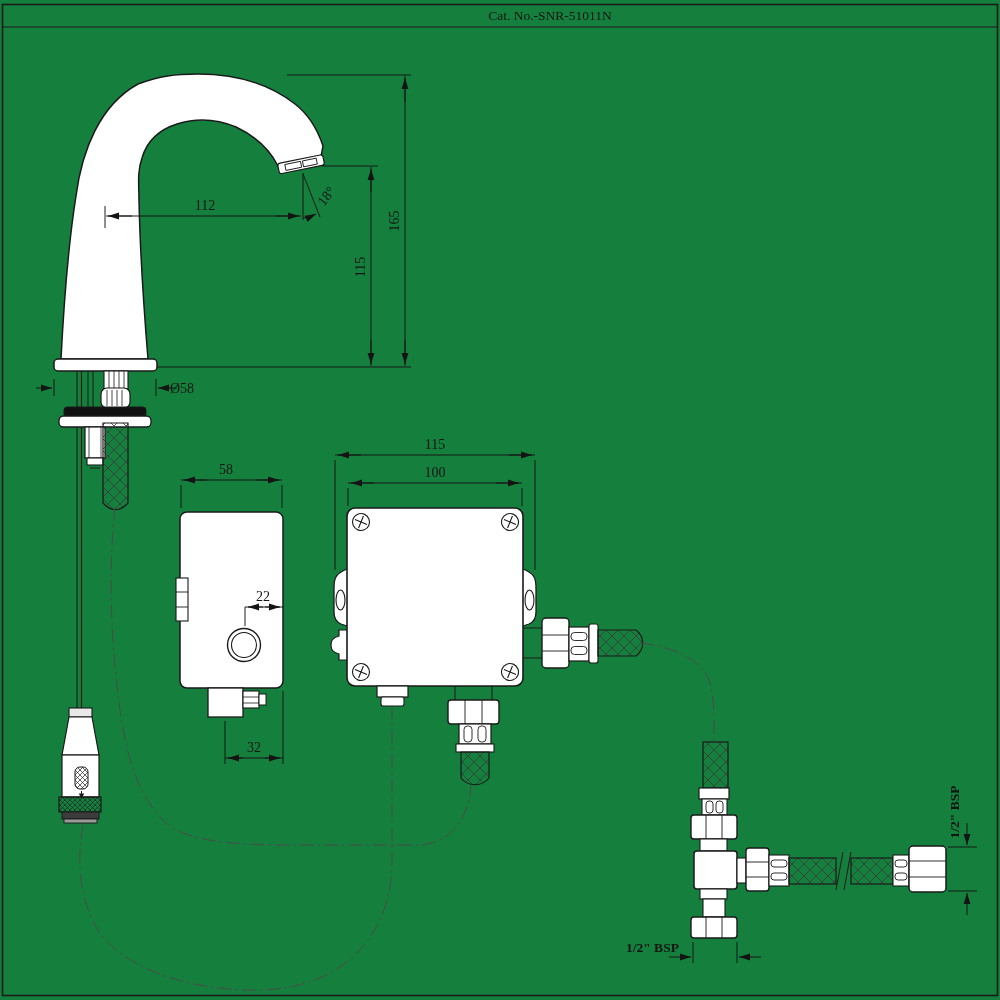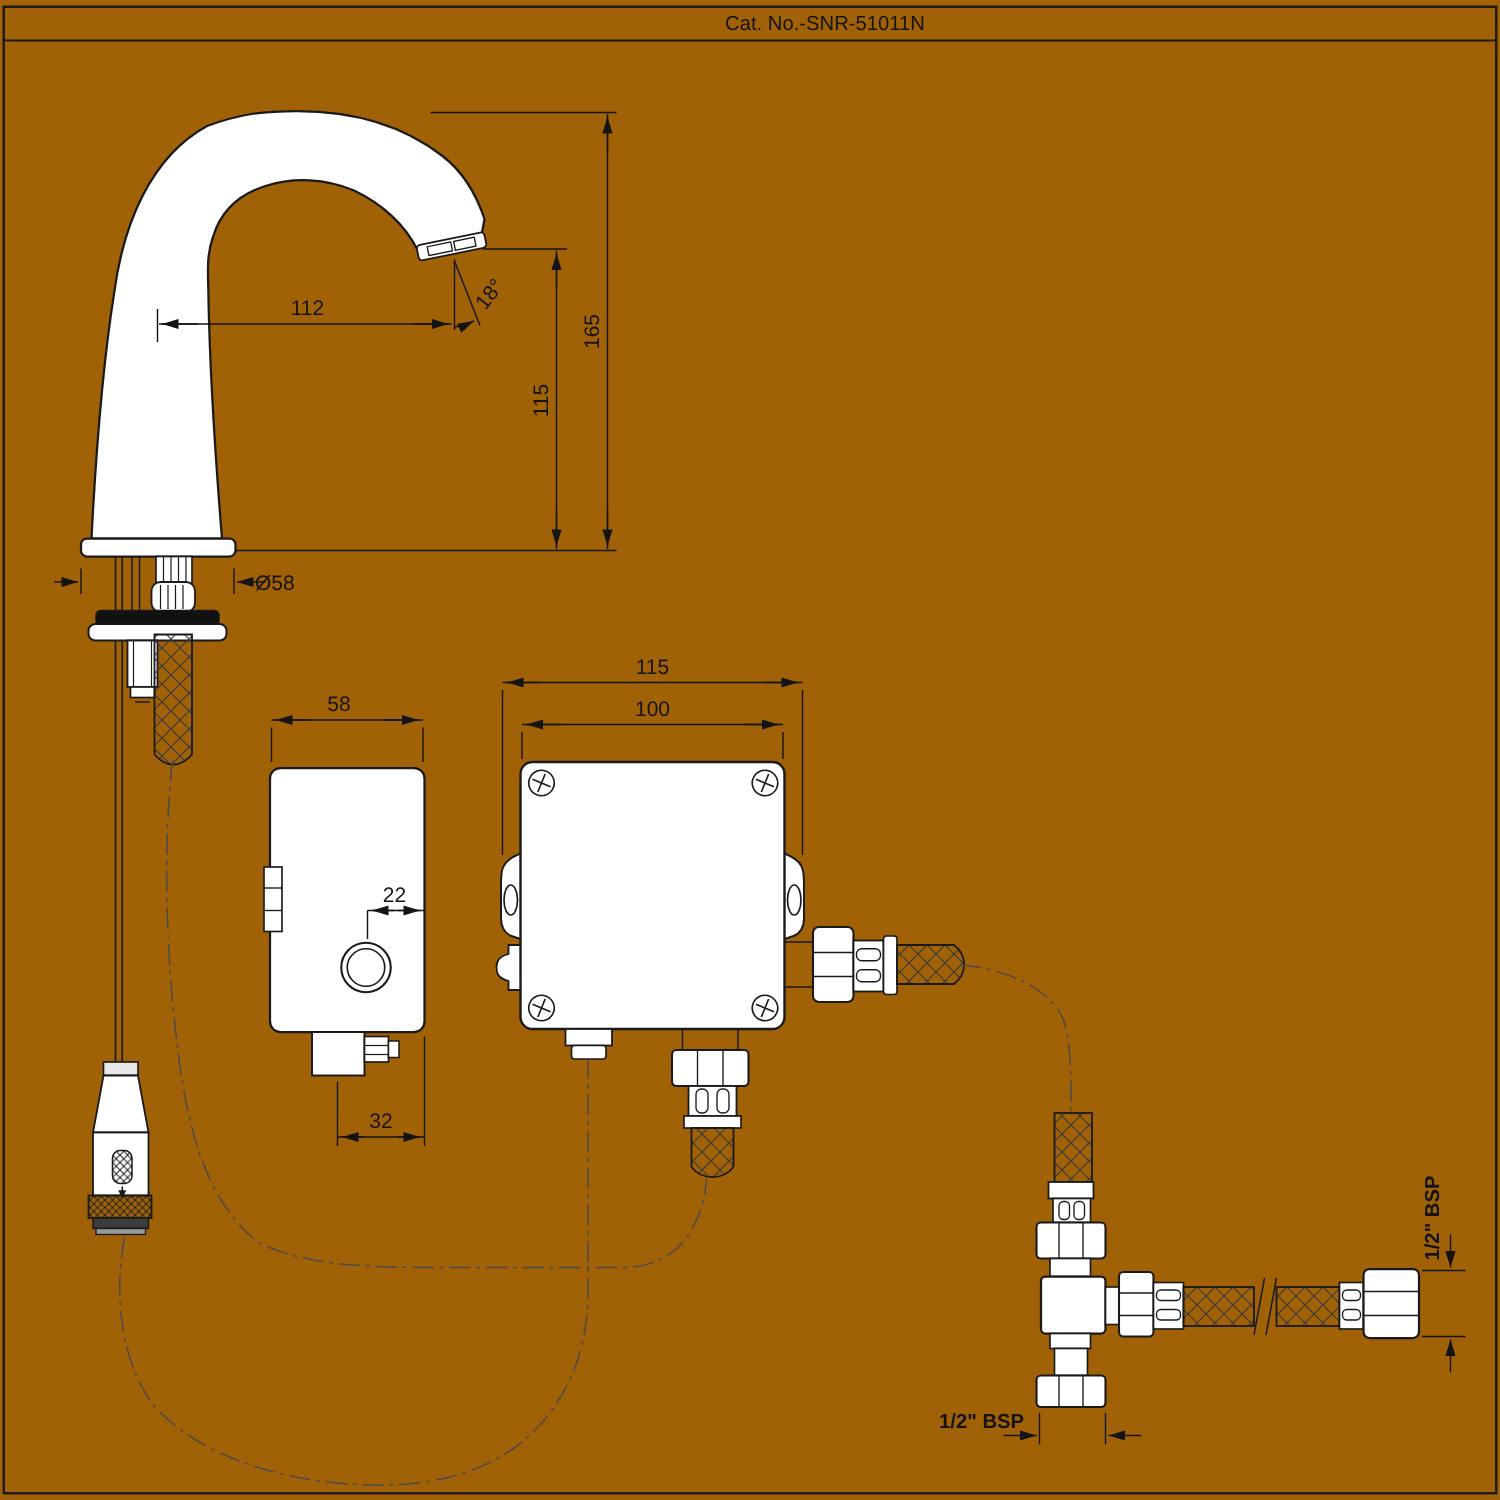--- a/index.html
+++ b/index.html
@@ -1,17 +1,17 @@
 <!DOCTYPE html>
 <html><head>
 <meta charset="utf-8">
 <style>
   html,body{margin:0;padding:0;background:#fff;}
-  .sheet{position:relative;width:1000px;height:1000px;background:#a16207;overflow:hidden;
-         font-family:Liberation Sans, sans-serif;}
+  .sheet{position:relative;width:1000px;height:1000px;background:#15803d;overflow:hidden;
+         font-family:Liberation Serif, serif;}
   svg{display:block}
   text{fill:#141414}
   .dimtxt{font-size:14px}
   .bsptxt{font-size:13.5px;font-weight:600}
   .titletxt{font-size:13.5px}
 </style>
 </head>
 <body>
 
 <div class="sheet">

